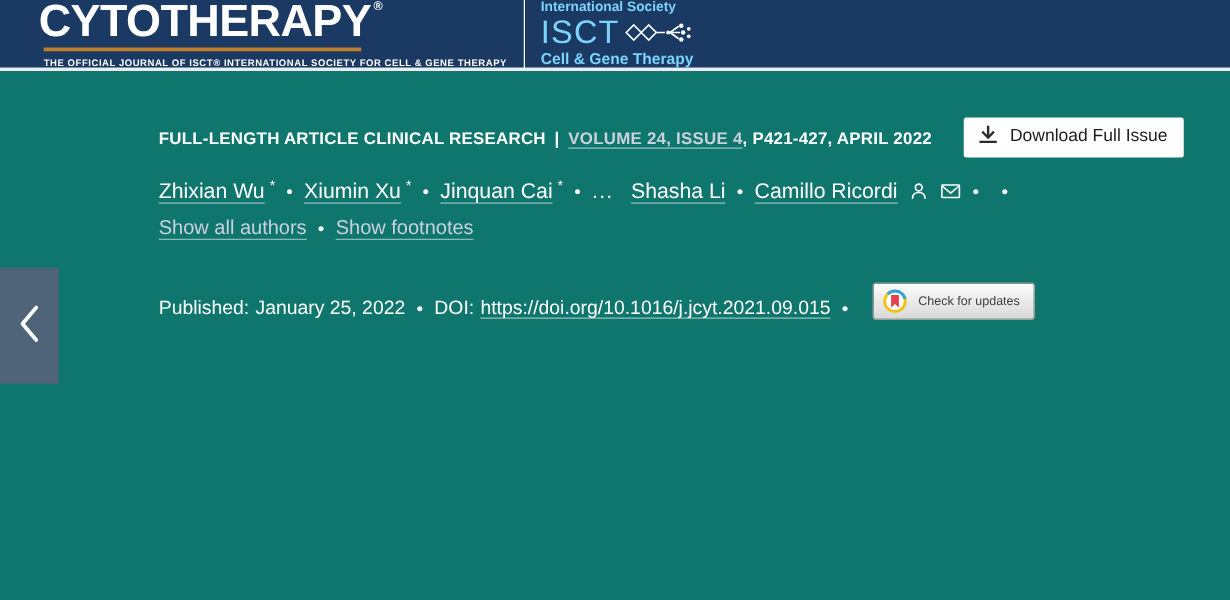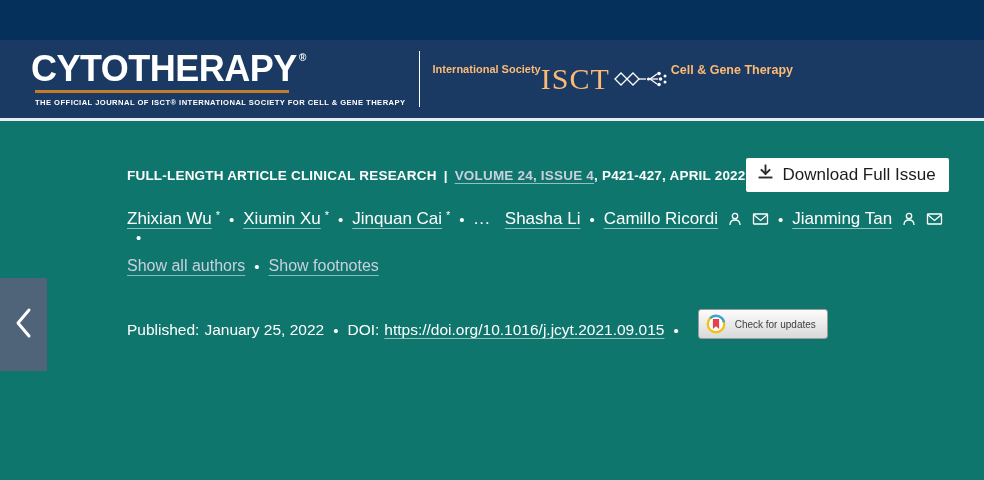--- a/index.html
+++ b/index.html
@@ -1,40 +1,40 @@
 <!DOCTYPE html>
 <html><head>
 <meta charset="utf-8">
 <style>
   * { margin: 0; padding: 0; box-sizing: border-box; }
   html, body { width: 984px; height: 480px; overflow: hidden; }
   body { font-family: "Liberation Sans", sans-serif; background: #05305c; }
 
   
   .banner {
-    height: 78px; background: #1a3a63;
-    display: flex; align-items: center; padding-left: 31px; margin-top: 40px;
+    height: 54px; background: #1a3a63;
+    display: flex; align-items: center; padding-left: 31px;
   }
   .brand { display: flex; flex-direction: column; }
   .brand-name {
     color: #fff; font-weight: bold; font-size: 36px; line-height: 1;
     letter-spacing: -0.5px; display: flex; align-items: flex-start;
   }
   .brand-name sup { font-size: 10px; margin-top: 2px; margin-left: 2px; }
   .brand-rule { height: 3px; width: 254px; background: #c27d2b; margin: 3px 0 5px 4px; }
   .brand-tagline {
     color: #fff; font-size: 7.6px; font-weight: bold; letter-spacing: 0.45px;
     margin-left: 4px; white-space: nowrap;
   }
   .banner-divider { width: 1px; height: 56px; background: #ffffff; margin: 0 13px; }
-  .society { color: #fdba74; display: flex; flex-direction: row; line-height: 1.15; }
+  .society { color: #7dd3fc; display: flex; flex-direction: column; line-height: 1.15; }
   .society-line1 { font-size: 11px; font-weight: bold; }
   .society-row { display: flex; align-items: center; }
   .society-acronym {
-    font-family: Liberation Serif, serif; font-size: 30px; letter-spacing: 1px; line-height: 1.05;
+    font-family: Liberation Sans, sans-serif; font-size: 26px; letter-spacing: 1px; line-height: 1.05;
   }
   .society-helix { margin-left: 3px; display: flex; align-items: center; }
   .society-line2 { font-size: 12.5px; font-weight: bold; }
 
   .banner-sep { height: 3px; background: #e9edf2; }
 
   
   .main { position: relative; height: 444px; background: #0f766e; padding: 0 37px 0 127px; }
 
   .back-btn {
@@ -44,22 +44,22 @@
   }
 
   .meta-row { display: flex; justify-content: space-between; align-items: center; padding-top: 37px; }
   .meta-text { display: flex; align-items: baseline; color: #fff; font-size: 13.5px; font-weight: bold; letter-spacing: 0.2px; white-space: nowrap; }
   .meta-pipe { margin: 0 7px; font-weight: bold; }
   .issue-link {
     color: #c9d1dd; text-decoration: underline; cursor: pointer;
     text-decoration-color: rgba(255,255,255,0.55); text-underline-offset: 3px;
   }
   .download-btn {
-    display: flex; align-items: flex-end; gap: 9px; background: #ffffff; border: none;
-    border-radius: 2px; padding: 6px 13px 7px 11px; font-size: 17px; color: #1c1c1c;
+    display: flex; align-items: flex-start; gap: 9px; background: #ffffff; border: none;
+    border-radius: 2px; padding: 6px 13px 7px 11px; font-size: 14px; color: #1c1c1c;
     font-family: "Liberation Sans", sans-serif; cursor: pointer; white-space: nowrap;
   }
 
   .title {
     color: #ffffff; font-size: 26px; line-height: 38px; font-weight: 400;
     margin-top: 22px; max-width: 845px;
   }
 
   .authors { display: flex; flex-wrap: wrap; align-items: center; margin-top: 17px; font-size: 17px; color: #fff; }
   .author { display: flex; align-items: center; cursor: pointer; }
@@ -192,35 +192,20 @@
         </svg>
       </span>
       <span class="author-icon">
         <svg width="17" height="14" viewBox="0 0 17 14" fill="none" stroke="#ffffff" stroke-width="1.3">
           <rect x="1.5" y="2" width="14" height="10" rx="0.5"></rect>
           <polyline points="2,3 8.5,8.5 15,3"></polyline>
         </svg>
       </span>
     </span>
     <span class="dot">•</span>
-    <span class="author">
-      <a class="author-name">Jianming Tan</a>
-      <span class="author-icon">
-        <svg width="16" height="16" viewBox="0 0 16 16" fill="none" stroke="#ffffff" stroke-width="1.3">
-          <circle cx="8" cy="5" r="2.7"></circle>
-          <path d="M3 14 c0-3.4 2.2-5 5-5 s5 1.6 5 5"></path>
-        </svg>
-      </span>
-      <span class="author-icon">
-        <svg width="17" height="14" viewBox="0 0 17 14" fill="none" stroke="#ffffff" stroke-width="1.3">
-          <rect x="1.5" y="2" width="14" height="10" rx="0.5"></rect>
-          <polyline points="2,3 8.5,8.5 15,3"></polyline>
-        </svg>
-      </span>
-    </span>
     <span class="dot">•</span>
   </div>
 
   <div class="links-row">
     <span class="sub-link">Show all authors</span>
     <span class="dot">•</span>
     <span class="sub-link">Show footnotes</span>
   </div>
 
   <div class="pub-row">

